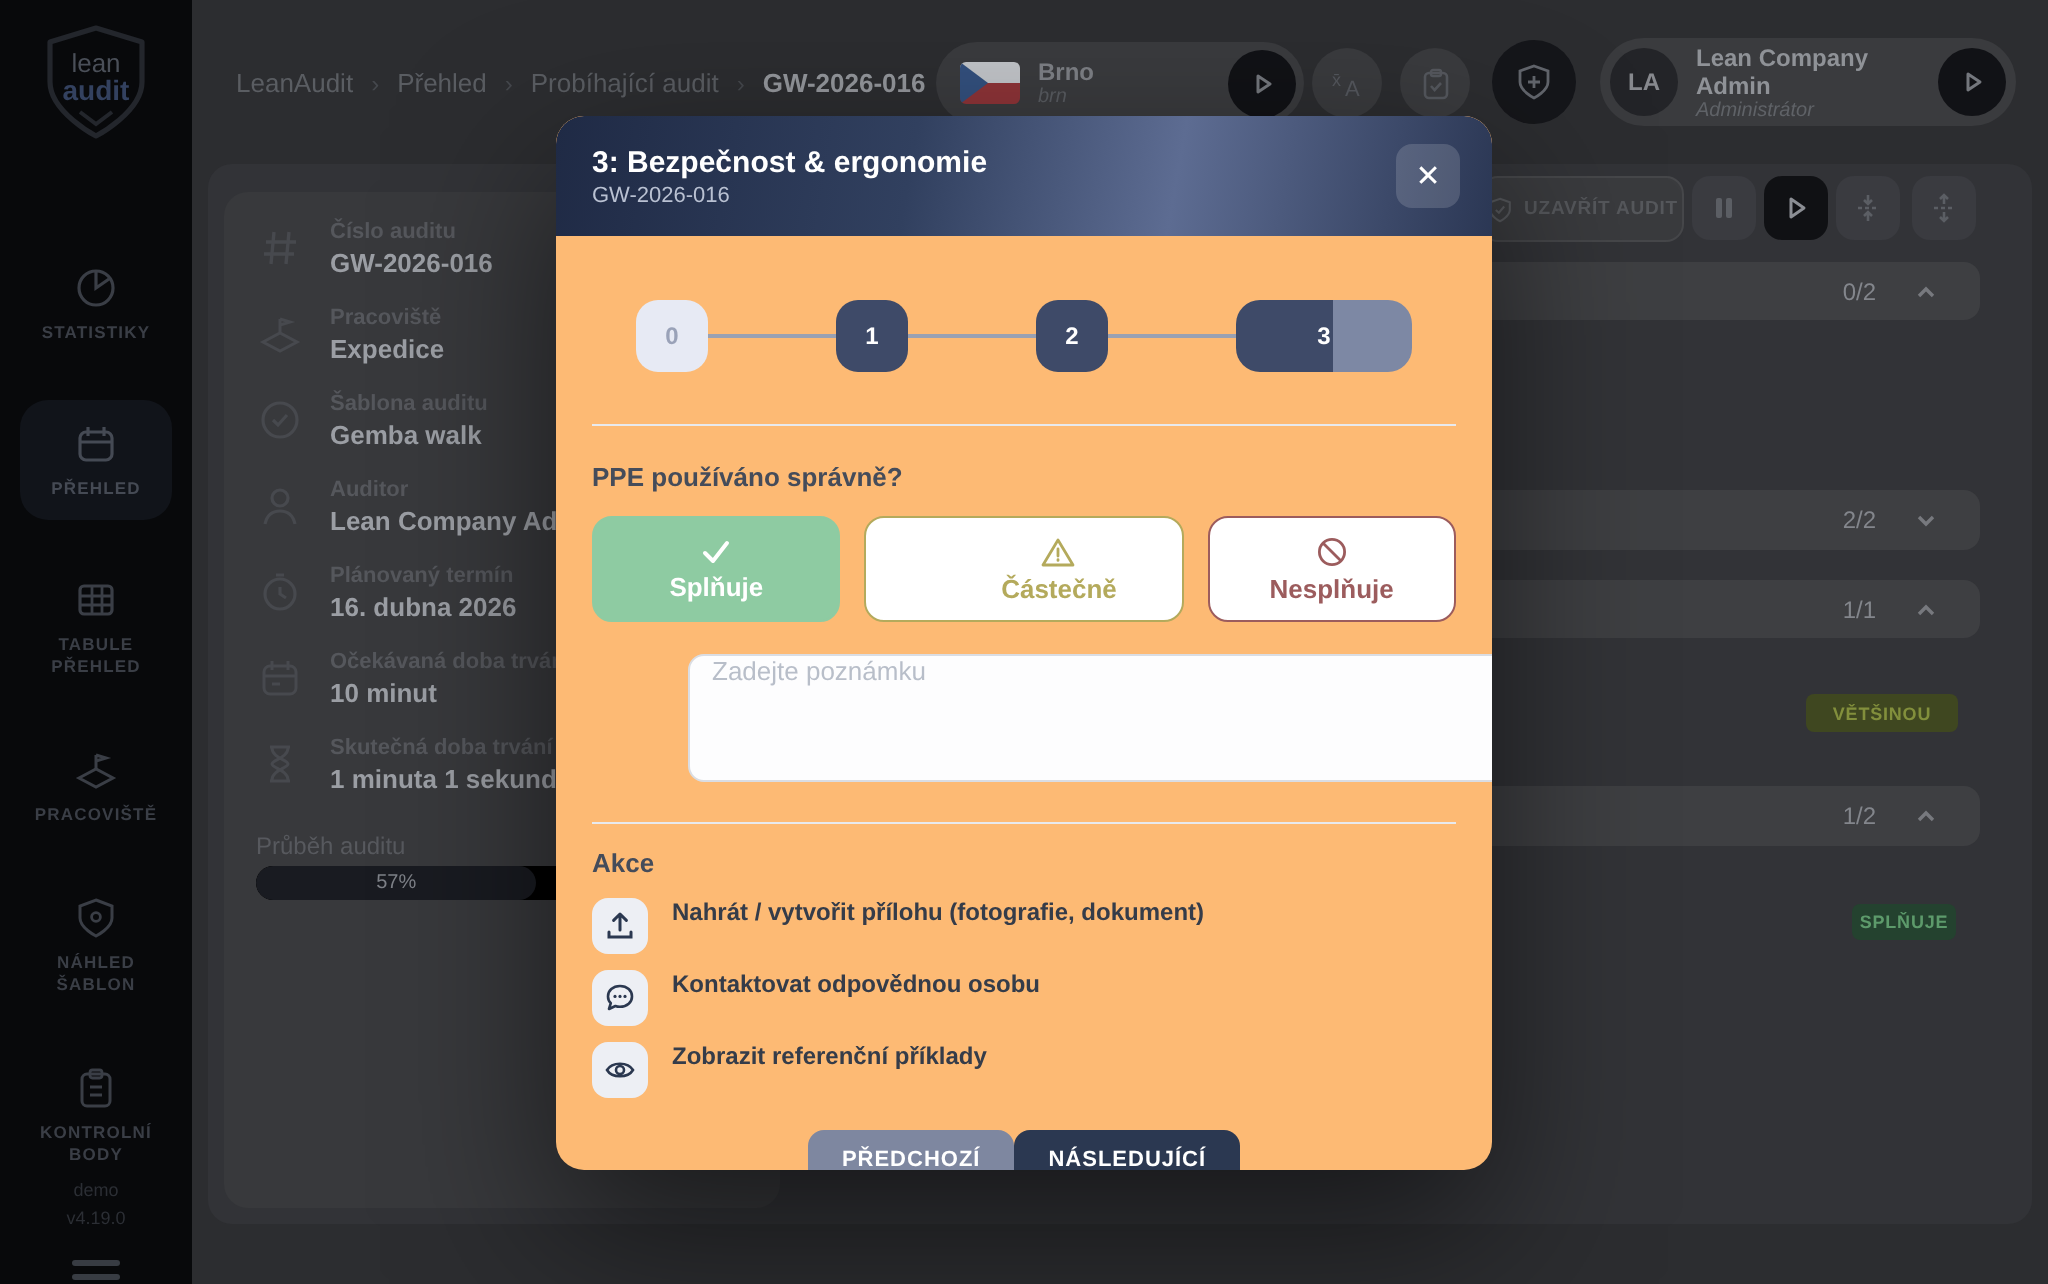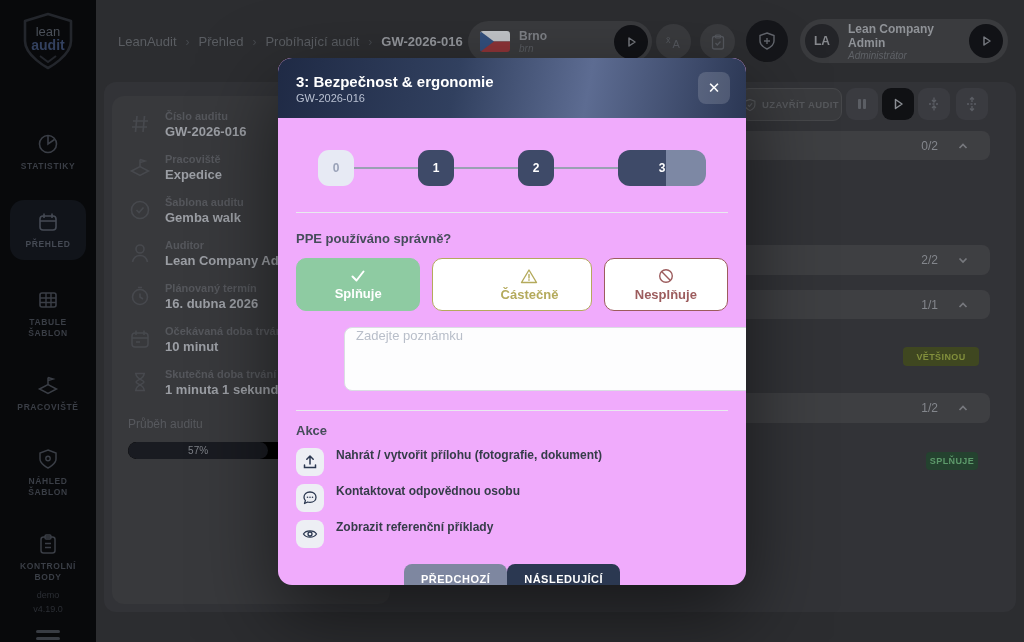--- a/index.html
+++ b/index.html
@@ -46,21 +46,21 @@
   .card { position:absolute; left:112px; top:96px; width:278px; height:508px; background:#38393c; border-radius:12px;
     padding:14px 16px; }
   .field { display:flex; gap:13px; margin-bottom:14px; align-items:flex-start; }
   .field .f-icon { width:24px; height:24px; color:#47494e; flex:none; margin-top:2px; }
   .f-label { font-size:11px; color:#55575c;font-weight:bold; }
   .f-value { font-size:13px; font-weight:bold; color:#9b9ea4; margin-top:2px; }
   .progress-row { display:flex; align-items:baseline; margin-top:6px; }
   .p-label { font-size:12px; color:#57595e; }
   .p-val { margin-left:auto; font-size:19px; font-weight:bold; color:#8e929a; }
   .p-total { font-size:11px; color:#6a6d73; margin-left:4px; }
-  .pbar { margin-top:9px; height:17px; border-radius:9px; background:#000000; position:relative; overflow:hidden; }
+  .pbar { height:17px; border-radius:9px; background:#000000; position:relative; overflow:hidden; }
   .pfill { position:absolute; left:0; top:0; bottom:0; width:57%; background:#191b21; border-radius:9px;
     display:flex; align-items:center; justify-content:center; font-size:10px; color:#7d8087; }
 
   .close-audit { position:absolute; left:740px; top:88px; width:102px; height:33px; border-radius:9px;
     background:#3a3b3e; border:1px solid #46474a; color:#56585c; display:flex; align-items:center;
     justify-content:center; gap:5px; font-size:9.5px; font-weight:bold; letter-spacing:.4px; cursor:pointer; }
   .sq-btn { position:absolute; top:88px; width:32px; height:32px; border-radius:9px; background:#3a3b40;
     color:#5b5e64; display:flex; align-items:center; justify-content:center; cursor:pointer; }
   .sq-btn.dark { background:#101114; color:#8b8e94; }
 
@@ -68,21 +68,21 @@
     display:flex; align-items:center; justify-content:flex-end; gap:18px; padding-right:20px; cursor:pointer; }
   .sec-count { font-size:12px; color:#83868c; }
   .sec-chev { color:#77797e; }
   .badge { position:absolute; border-radius:4px; font-size:9px; font-weight:bold; letter-spacing:.4px;
     display:flex; align-items:center; justify-content:center; }
   .badge.olive { background:#3f4720; color:#828f3c; }
   .badge.green { background:#24422f; color:#5d9a6b; }
 
   
   .modal { position:absolute; left:278px; top:58px; width:468px; height:527px; border-radius:14px;
-    background:#f0abfc; box-shadow:0 30px 80px rgba(0,0,0,.55); overflow:hidden; }
+    background:#fdba74; box-shadow:0 30px 80px rgba(0,0,0,.55); overflow:hidden; }
   .m-header { height:60px; background:linear-gradient(100deg,#1f2a45 0%,#31405f 38%,#5d6c92 66%,#2b3754 100%);
     display:flex; align-items:center; padding:0 16px 0 18px; border-radius:14px 14px 0 0; }
   .m-title { font-size:15px; font-weight:bold; color:#ffffff; }
   .m-sub { font-size:11px; color:#b9c1d2; margin-top:2px; }
   .m-close { margin-left:auto; width:32px; height:32px; border-radius:8px; background:rgba(255,255,255,.15);
     color:#fff; font-size:15px; display:flex; align-items:center; justify-content:center; cursor:pointer; }
   .m-body { padding:0 18px 16px; }
   .steps { margin-top:32px; display:flex; align-items:center; justify-content:center; }
   .step { width:36px; height:36px; border-radius:11px; background:#3e4a68; color:#fff; font-size:12px;
     font-weight:bold; display:flex; align-items:center; justify-content:center; cursor:pointer; flex:none; }
@@ -141,21 +141,21 @@
         <rect x="4" y="6" width="16" height="14" rx="3" fill="none" stroke="currentColor" stroke-width="1.6"></rect>
         <path d="M8 3.5 V8 M16 3.5 V8 M4 11 H20" fill="none" stroke="currentColor" stroke-width="1.6"></path>
       </svg>
       <span class="nav-label">PŘEHLED</span>
     </div>
     <div class="nav-item">
       <svg width="24" height="24" viewBox="0 0 24 24">
         <rect x="4" y="5" width="16" height="14" rx="2" fill="none" stroke="currentColor" stroke-width="1.6"></rect>
         <path d="M4 10 H20 M4 14.5 H20 M10 5 V19 M15 5 V19" stroke="currentColor" stroke-width="1.4"></path>
       </svg>
-      <span class="nav-label">TABULE ŠABLON</span>
+      <span class="nav-label">TABULE PŘEHLED</span>
     </div>
     <div class="nav-item">
       <svg width="24" height="24" viewBox="0 0 24 24">
         <path d="M3.5 16 L12 11.5 L20.5 16 L12 20.5 Z" fill="none" stroke="currentColor" stroke-width="1.5"></path>
         <path d="M12 12 V4.5 M12 4.5 L17 6 L12 7.5" fill="none" stroke="currentColor" stroke-width="1.5"></path>
       </svg>
       <span class="nav-label">PRACOVIŠTĚ</span>
     </div>
     <div class="nav-item">
       <svg width="24" height="24" viewBox="0 0 24 24">

